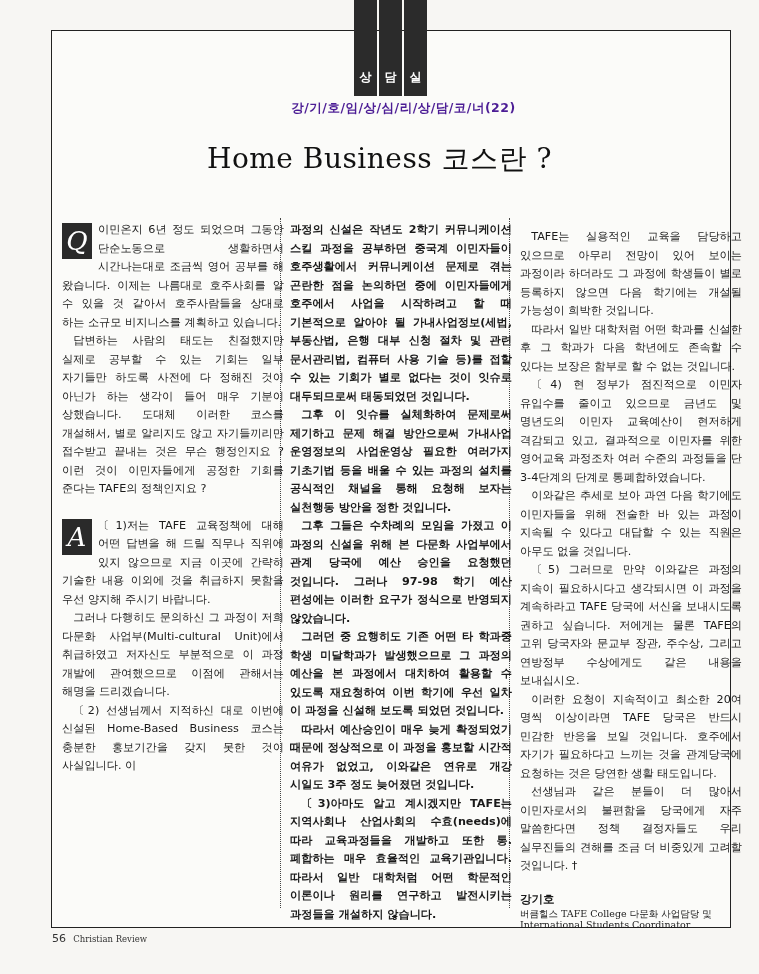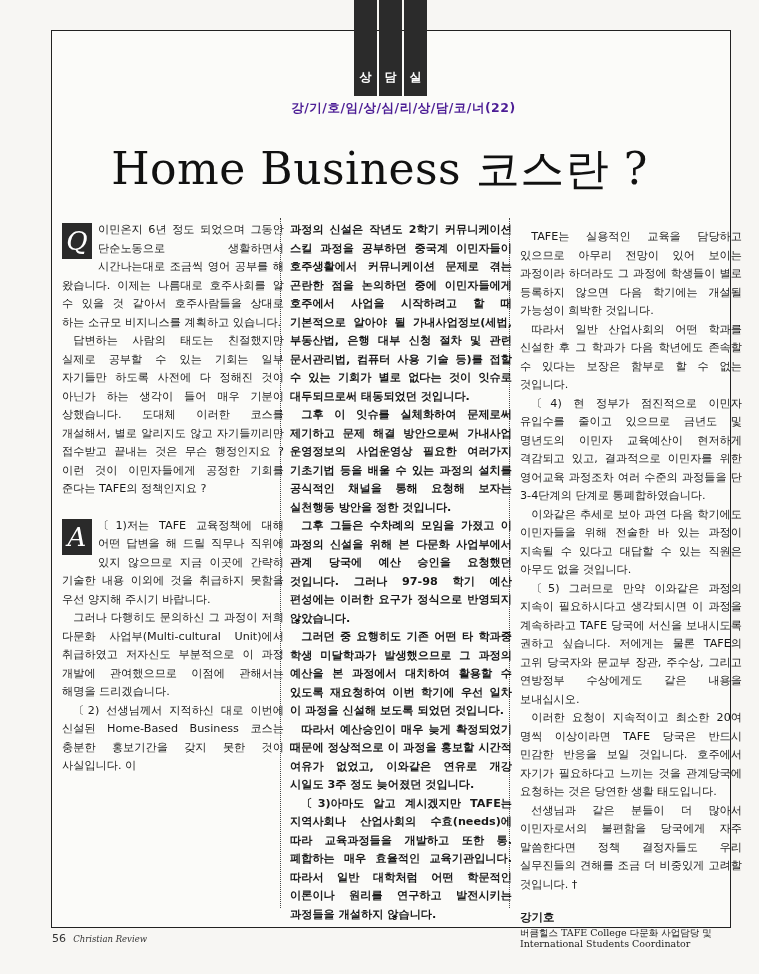--- a/index.html
+++ b/index.html
@@ -29,21 +29,21 @@
     }
     .series {
       position: absolute; left: 0; width: 759px; top: 100px;
       text-align: center; font-size: 12.5px; font-weight: bold; letter-spacing: 0.5px;
       color: #4c1d95;
       padding-left: 24px;
     }
     .title {
       position: absolute; left: 0; width: 759px; top: 140px;
       text-align: center;
-      font-family: "DejaVu Serif", serif; font-size: 44px; color: #111;
+      font-family: "DejaVu Serif", serif; font-size: 28px; color: #111;
       letter-spacing: 0.5px;
     }
     .col {
       position: absolute; top: 221px;
       width: 222px;
       font-size: 11.2px; line-height: 18.5px;
       text-align: justify;
       word-break: keep-all;
     }
     .col p { margin: 0; text-indent: 1em; }
@@ -66,21 +66,21 @@
     }
     .qa-gap { height: 18px; }
     .sig-name { font-weight: bold; margin-top: 14px; font-size: 11.5px; }
     .sig-role { font-family: "DejaVu Serif", serif; font-size: 9.5px; line-height: 11px; }
     .footer {
       position: absolute; left: 52px; top: 932px;
       font-size: 10px; color: #333;
       font-family: "DejaVu Serif", serif;
     }
     .footer .num { font-family: "DejaVu Sans", sans-serif; font-size: 11px; margin-right: 4px; }
-    .footer .mag { font-style: italic; font-size: 8.5px; }
+    .footer .mag { font-size: 8.5px; }
   </style>
 </head>
 <body>
 
 <div class="frame"></div>
 
 <div class="tabs">
   <div class="tab">상</div>
   <div class="tab">담</div>
   <div class="tab">실</div>
@@ -109,21 +109,21 @@
   <p class="noindent" id="a2b">과정의 신설은 작년도 2학기 커뮤니케이션 스킬 과정을 공부하던 중국계 이민자들이 호주생활에서 커뮤니케이션 문제로 겪는 곤란한 점을 논의하던 중에 이민자들에게 호주에서 사업을 시작하려고 할 때 기본적으로 알아야 될 가내사업정보(세법, 부동산법, 은행 대부 신청 절차 및 관련 문서관리법, 컴퓨터 사용 기술 등)를 접할 수 있는 기회가 별로 없다는 것이 잇슈로 대두되므로써 태동되었던 것입니다.</p>
   <p>그후 이 잇슈를 실체화하여 문제로써 제기하고 문제 해결 방안으로써 가내사업 운영정보의 사업운영상 필요한 여러가지 기초기법 등을 배울 수 있는 과정의 설치를 공식적인 채널을 통해 요청해 보자는 실천행동 방안을 정한 것입니다.</p>
   <p>그후 그들은 수차례의 모임을 가졌고 이 과정의 신설을 위해 본 다문화 사업부에서 관계 당국에 예산 승인을 요청했던 것입니다. 그러나 97-98 학기 예산 편성에는 이러한 요구가 정식으로 반영되지 않았습니다.</p>
   <p>그러던 중 요행히도 기존 어떤 타 학과중 학생 미달학과가 발생했으므로 그 과정의 예산을 본 과정에서 대치하여 활용할 수 있도록 재요청하여 이번 학기에 우선 일차 이 과정을 신설해 보도록 되었던 것입니다.</p>
   <p>따라서 예산승인이 매우 늦게 확정되었기 때문에 정상적으로 이 과정을 홍보할 시간적 여유가 없었고, 이와같은 연유로 개강 시일도 3주 정도 늦어졌던 것입니다.</p>
   <p>〔3)아마도 알고 계시겠지만 TAFE는 지역사회나 산업사회의 수효(needs)에 따라 교육과정들을 개발하고 또한 통.폐합하는 매우 효율적인 교육기관입니다. 따라서 일반 대학처럼 어떤 학문적인 이론이나 원리를 연구하고 발전시키는 과정들을 개설하지 않습니다.</p>
 </div>
 
 <div class="col c3">
   <p>TAFE는 실용적인 교육을 담당하고 있으므로 아무리 전망이 있어 보이는 과정이라 하더라도 그 과정에 학생들이 별로 등록하지 않으면 다음 학기에는 개설될 가능성이 희박한 것입니다.</p>
-  <p>따라서 일반 산업사회의 어떤 학과를 신설한 후 그 학과가 다음 학년에도 존속할 수 있다는 보장은 함부로 할 수 없는 것입니다.</p>
+  <p>따라서 일반 대학처럼 어떤 학과를 신설한 후 그 학과가 다음 학년에도 존속할 수 있다는 보장은 함부로 할 수 없는 것입니다.</p>
   <p>〔4) 현 정부가 점진적으로 이민자 유입수를 줄이고 있으므로 금년도 및 명년도의 이민자 교육예산이 현저하게 격감되고 있고, 결과적으로 이민자를 위한 영어교육 과정조차 여러 수준의 과정들을 단 3-4단계의 단계로 통폐합하였습니다.</p>
   <p>이와같은 추세로 보아 과연 다음 학기에도 이민자들을 위해 전술한 바 있는 과정이 지속될 수 있다고 대답할 수 있는 직원은 아무도 없을 것입니다.</p>
   <p>〔5) 그러므로 만약 이와같은 과정의 지속이 필요하시다고 생각되시면 이 과정을 계속하라고 TAFE 당국에 서신을 보내시도록 권하고 싶습니다. 저에게는 물론 TAFE의 고위 당국자와 문교부 장관, 주수상, 그리고 연방정부 수상에게도 같은 내용을 보내십시오.</p>
   <p>이러한 요청이 지속적이고 최소한 20여 명씩 이상이라면 TAFE 당국은 반드시 민감한 반응을 보일 것입니다. 호주에서 자기가 필요하다고 느끼는 것을 관계당국에 요청하는 것은 당연한 생활 태도입니다.</p>
   <p>선생님과 같은 분들이 더 많아서 이민자로서의 불편함을 당국에게 자주 말씀한다면 정책 결정자들도 우리 실무진들의 견해를 조금 더 비중있게 고려할 것입니다. †</p>
   <div class="sig-name">강기호</div>
   <div class="sig-role">버큼힐스 TAFE College 다문화 사업담당 및</div>
   <div class="sig-role">International Students Coordinator</div>
 </div>
 

